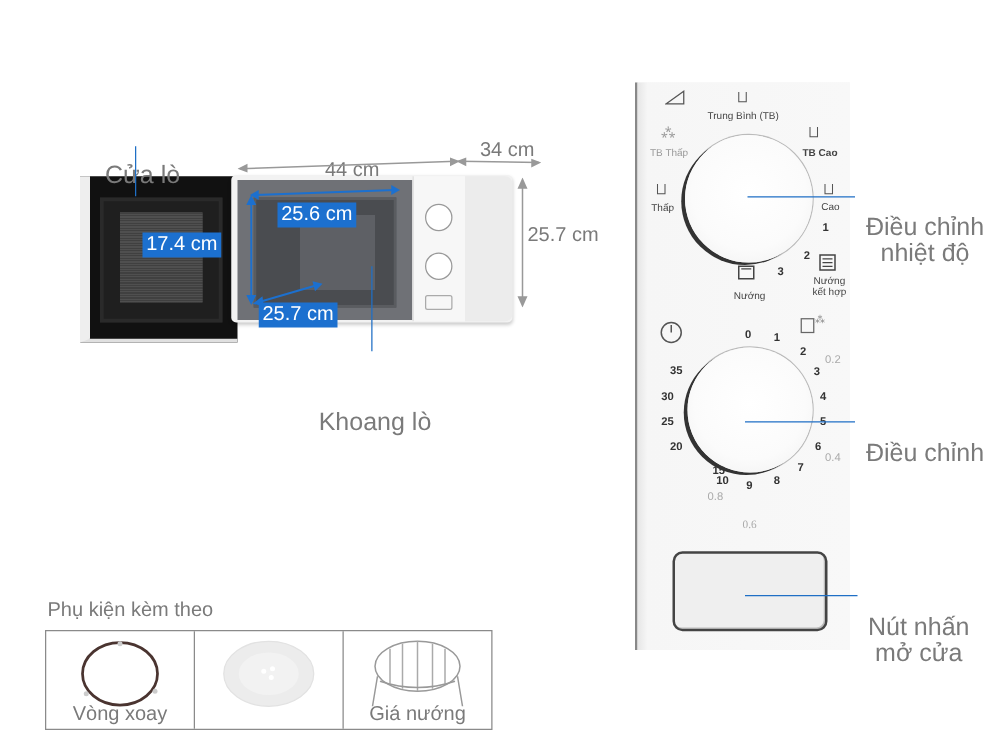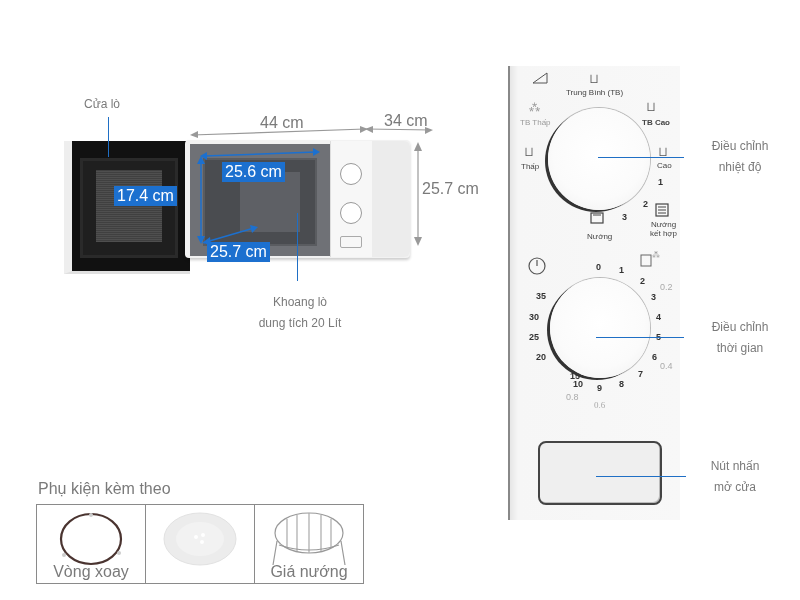--- a/index.html
+++ b/index.html
@@ -1,19 +1,19 @@
 <!DOCTYPE html>
 <html><head>
 <meta charset="utf-8">
 <style>
   * { box-sizing: border-box; margin: 0; padding: 0; }
   html, body { width: 800px; height: 600px; background: #ffffff; overflow: hidden; }
   body { position: relative; font-family: "Liberation Sans", sans-serif; color: #777; }
   .abs { position: absolute; }
-  .callout { color: #7a7a7a; font-size: 12px; line-height: 21px; text-align: center; white-space: nowrap; }
+  .callout { color: #7a7a7a; font-size: 20px; line-height: 21px; text-align: center; white-space: nowrap; margin-top: 36px; }
   .blue-line { position: absolute; background: #1f6fc5; }
   .dim-label { color: #7a7a7a; font-size: 16px; white-space: nowrap; }
   .meas { position: absolute; background: #1c70cf; color: #fff; font-size: 16px; line-height: 20px; padding: 0 3px; white-space: nowrap; }
 
   
   .mw-body { position: absolute; left: 185px; top: 140px; width: 225px; height: 118px; background: #f2f2f2; border-radius: 4px; box-shadow: 0 2px 3px rgba(0,0,0,0.2); }
   .mw-cavity-frame { position: absolute; left: 190px; top: 144px; width: 140px; height: 112px; background: #6f7176; }
   .mw-cavity { position: absolute; left: 203px; top: 158px; width: 114px; height: 88px; background: #4a4c50; border: 2px solid #5a5c60; }
   .mw-cavity-back { position: absolute; left: 240px; top: 172px; width: 60px; height: 60px; background: #5e6065; }
   .mw-panel { position: absolute; left: 330px; top: 141px; width: 42px; height: 116px; background: #f7f7f7; border-left: 1px solid #ddd; }
@@ -30,21 +30,21 @@
   .dial { position: absolute; border-radius: 50%; background: radial-gradient(circle at 50% 45%, #ffffff 0, #fbfbfb 60%, #eeeeee 100%); box-shadow: -3px 2px 0 #333, 0 0 0 1px #bbb; }
   .cp-label { position: absolute; font-size: 8px; color: #444; white-space: nowrap; line-height: 9px; text-align: center; }
   .cp-label.light { color: #999; }
   .cp-num { position: absolute; font-size: 9px; color: #333; font-weight: bold; white-space: nowrap; }
   .cp-num.sub { color: #aaa; font-weight: normal; }
   .cp-icon { position: absolute; font-size: 10px; color: #555; line-height: 10px; }
   .door-button { position: absolute; left: 538px; top: 441px; width: 124px; height: 64px; border: 2px solid #444; border-radius: 8px; background: #efefef; box-shadow: inset -1px -1px 0 #bbb; }
 
   
   .acc-title { position: absolute; left: 38px; top: 480px; font-size: 16px; color: #7a7a7a; white-space: nowrap; }
-  .acc-table { position: absolute; left: 36px; top: 504px; width: 328px; height: 80px; border: 1px solid #8a8a8a; display: flex; }
+  .acc-table { position: absolute; left: 36px; top: 504px; width: 358px; height: 80px; border: 1px solid #8a8a8a; display: flex; }
   .acc-cell { flex: 1; border-right: 1px solid #8a8a8a; position: relative; }
   .acc-cell:last-child { border-right: none; }
   .acc-name { position: absolute; bottom: 2px; left: 0; right: 0; text-align: center; font-size: 16px; color: #7a7a7a; white-space: nowrap; }
   .acc-img { position: absolute; left: 50%; top: 6px; transform: translateX(-50%); }
 </style>
 </head>
 <body>
 
 <div>
 
@@ -59,21 +59,21 @@
   <div class="mw-panel"></div>
   <div class="mw-side"></div>
   <div class="mw-knob" style="left:340px; top:163px;"></div>
   <div class="mw-knob" style="left:340px; top:202px;"></div>
   <div class="mw-door-btn"></div>
 </div>
 
 <div class="abs callout" style="left:84px; top:94px;">Cửa lò</div>
 <div class="blue-line" style="left:108px; top:117px; width:1px; height:40px;"></div>
 
-<div class="abs dim-label" style="left:260px; top:114px;text-align:center;">44 cm</div>
+<div class="abs dim-label" style="left:260px; top:128px;text-align:center;">44 cm</div>
 <svg class="abs" style="left:190px; top:125px;" width="180" height="14">
   <line x1="2" y1="10" x2="175" y2="4" stroke="#999" stroke-width="1.2"></line>
   <polygon points="0,10 8,6 8,13" fill="#999"></polygon>
   <polygon points="178,4 170,1 170,8" fill="#999"></polygon>
 </svg>
 <div class="abs dim-label" style="left:384px; top:112px;">34 cm</div>
 <svg class="abs" style="left:365px; top:124px;" width="70" height="12">
   <line x1="2" y1="5" x2="66" y2="6" stroke="#999" stroke-width="1.2"></line>
   <polygon points="0,5 8,2 8,9" fill="#999"></polygon>
   <polygon points="68,6 60,3 60,10" fill="#999"></polygon>
@@ -96,21 +96,20 @@
   <polygon points="6,95 14,89 15,97" fill="#1c70cf"></polygon>
   <polygon points="62,79 54,77 56,85" fill="#1c70cf"></polygon>
 </svg>
 <div class="meas" style="left:222px; top:162px;">25.6 cm</div>
 <div class="meas" style="left:114px; top:186px;">17.4 cm</div>
 <div class="meas" style="left:207px; top:242px;">25.7 cm</div>
 
 <div class="blue-line" style="left:297px; top:213px; width:1px; height:68px;"></div>
 <div class="abs callout" style="left:230px; top:292px; width:140px;">
   <div>Khoang lò</div>
-  <div>dung tích 20 Lít</div>
 </div>
 
 <div class="cp"></div>
 <div class="cp-inner-shadow"></div>
 
 <svg class="abs" style="left:532px; top:72px;" width="16" height="12">
   <polygon points="1,11 15,1 15,11" fill="none" stroke="#555" stroke-width="1"></polygon>
 </svg>
 
 <div class="cp-icon" style="left:590px; top:74px;">⨆</div>
@@ -158,21 +157,21 @@
 <div class="cp-num" style="left:640px; top:276px;">2</div>
 <div class="cp-num sub" style="left:660px; top:282px;">0.2</div>
 <div class="cp-num" style="left:651px; top:292px;">3</div>
 <div class="cp-num" style="left:656px; top:312px;">4</div>
 <div class="cp-num" style="left:656px; top:332px;">5</div>
 <div class="cp-num" style="left:652px; top:352px;">6</div>
 <div class="cp-num sub" style="left:660px; top:361px;">0.4</div>
 <div class="cp-num" style="left:638px; top:369px;">7</div>
 <div class="cp-num" style="left:619px; top:379px;">8</div>
 <div class="cp-num" style="left:597px; top:383px;">9</div>
-<div class="cp-num sub" style="left:594px; top:400px;font-family:Liberation Serif, serif;">0.6</div>
+<div class="cp-num sub" style="left:594px; top:414px;font-family:Liberation Serif, serif;">0.6</div>
 <div class="cp-num" style="left:573px; top:379px;">10</div>
 <div class="cp-num sub" style="left:566px; top:392px;">0.8</div>
 <div class="cp-num" style="left:557px; top:371px;margin-left:13px;">15</div>
 <div class="cp-num" style="left:536px; top:352px;">20</div>
 <div class="cp-num" style="left:529px; top:332px;">25</div>
 <div class="cp-num" style="left:529px; top:312px;">30</div>
 <div class="cp-num" style="left:536px; top:291px;">35</div>
 
 <div class="dial" style="left:550px; top:278px; width:100px; height:100px;"></div>
 
@@ -180,21 +179,20 @@
 
 <div class="blue-line" style="left:598px; top:157px; width:86px; height:1px;"></div>
 <div class="abs callout" style="left:692px; top:136px; width:96px;">
   <div>Điều chỉnh</div>
   <div>nhiệt độ</div>
 </div>
 
 <div class="blue-line" style="left:596px; top:337px; width:88px; height:1px;"></div>
 <div class="abs callout" style="left:692px; top:317px; width:96px;">
   <div>Điều chỉnh</div>
-  <div>thời gian</div>
 </div>
 
 <div class="blue-line" style="left:596px; top:476px; width:90px; height:1px;"></div>
 <div class="abs callout" style="left:690px; top:456px; width:90px;">
   <div>Nút nhấn</div>
   <div>mở cửa</div>
 </div>
 
 <div class="acc-title">Phụ kiện kèm theo</div>
 <div class="acc-table">

